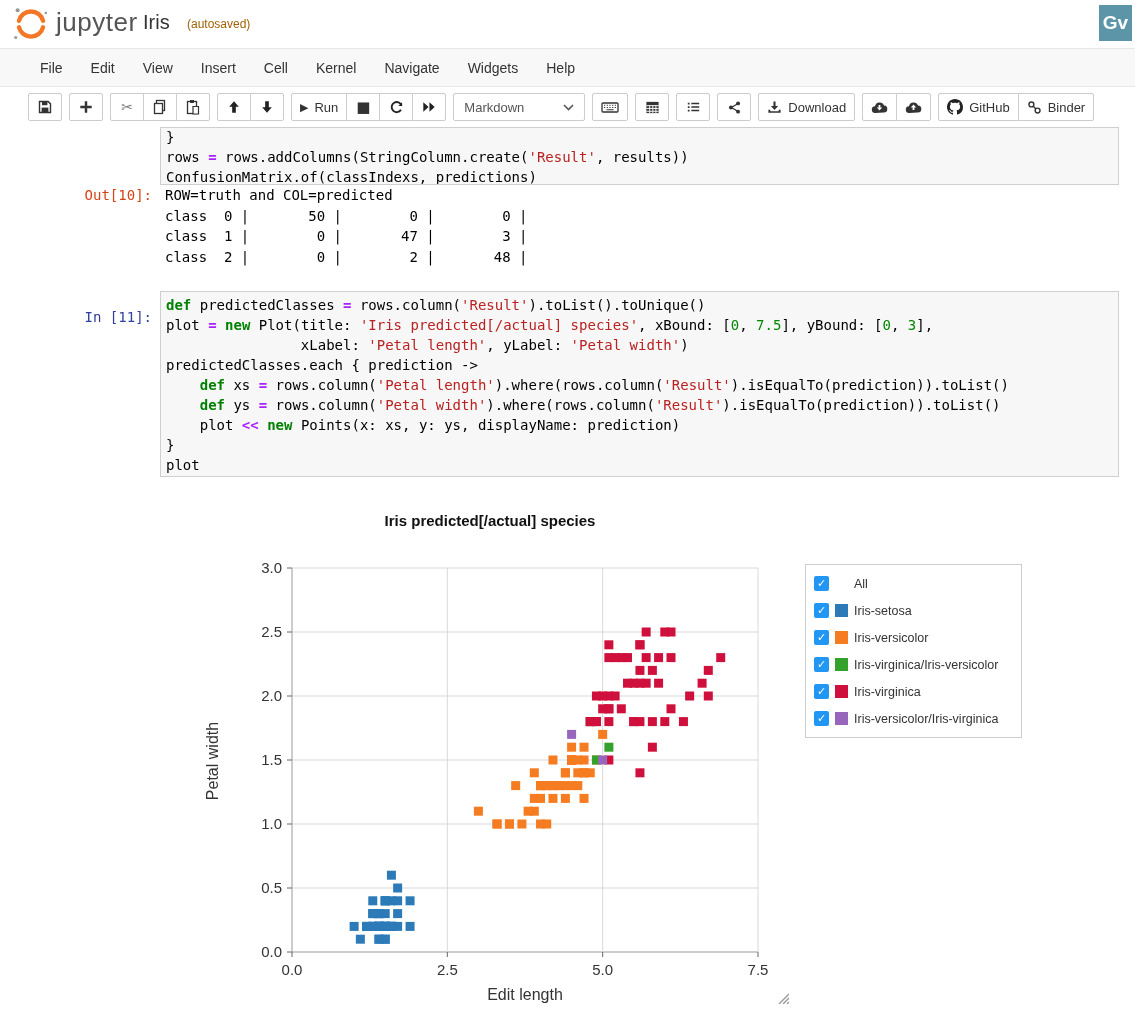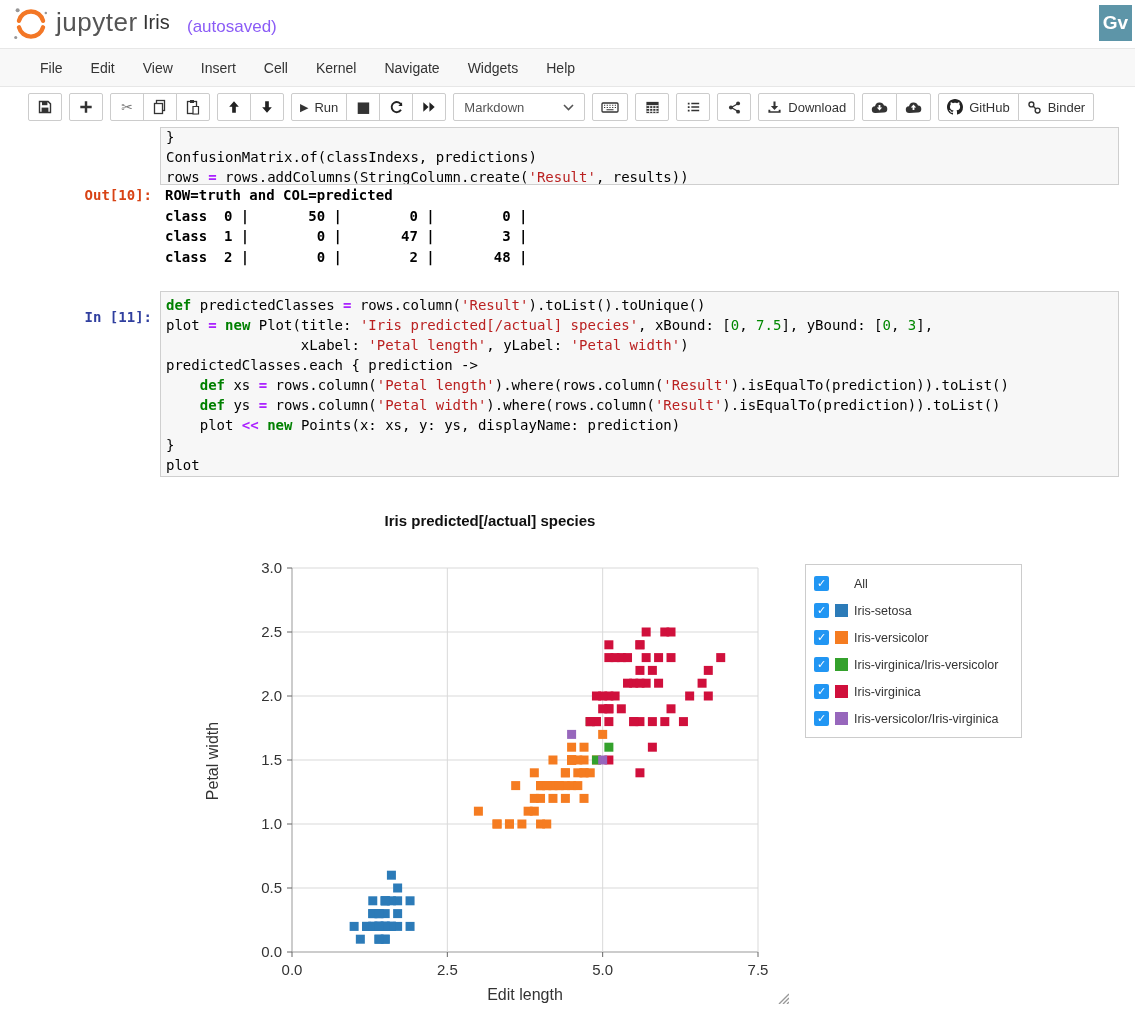--- a/index.html
+++ b/index.html
@@ -4,21 +4,21 @@
 <style>
   html,body{margin:0;padding:0;}
   body{width:1135px;height:1012px;background:#fff;position:relative;overflow:hidden;
        font-family:"Liberation Sans",sans-serif;color:#333;}
 
   
   .header{position:absolute;top:0;left:0;right:0;height:48px;background:#fff;border-bottom:1px solid #e7e7e7;}
   .logo-mark{position:absolute;left:10px;top:4px;}
   .logo-text{position:absolute;left:56px;top:7px;font-size:26px;color:#555;letter-spacing:.5px;}
   .nb-title{position:absolute;left:143px;top:11px;font-size:20px;color:#333;}
-  .autosaved{position:absolute;left:187px;top:17px;font-size:17px;color:#8b5cf6;}
+  .autosaved{position:absolute;left:187px;top:17px;font-size:12px;color:#a16207;}
   .kernel-badge{position:absolute;right:3px;top:5px;width:33px;height:36px;background:#5d95a8;color:#fff;
     font-size:19px;font-weight:bold;display:flex;align-items:center;justify-content:center;}
 
   
   .menubar{position:absolute;top:49px;left:0;right:0;height:37px;background:#f8f8f8;border-bottom:1px solid #e7e7e7;
     display:flex;align-items:center;padding-left:26px;}
   .menu-item{padding:0 14px;font-size:14px;color:#333;cursor:default;text-align:right;}
 
   
   .toolbar{position:absolute;top:88px;left:0;right:0;height:38px;background:#fff;display:flex;align-items:center;padding-left:28px;}
@@ -30,21 +30,21 @@
   .btn svg{display:block;}
   .glyph{font-family:"DejaVu Sans",sans-serif;font-size:14px;line-height:1;}
   .play-glyph{font-size:11px;margin-right:6px;}
   .stop-glyph{font-size:15px;}
   .btn-label{margin-left:6px;}
   .select{width:132px;height:28px;border:1px solid #ccc;border-radius:2px;background:#fff;display:inline-flex;
     align-items:center;justify-content:space-between;padding:0 10px;font-size:13px;color:#555;box-sizing:border-box;margin-right:7px;}
 
   
   .notebook{position:absolute;top:126px;left:0;width:1135px;height:886px;background:#fff;}
-  .mono{font-family:"DejaVu Sans Mono","Liberation Mono",monospace;font-weight:bold;}
+  .mono{font-family:"DejaVu Sans Mono","Liberation Mono",monospace;}
   .input-box{position:absolute;left:160px;width:959px;background:#f7f7f7;border:1px solid #cfcfcf;box-sizing:border-box;overflow:hidden;}
   .cm-code{font-family:"DejaVu Sans Mono","Liberation Mono",monospace;font-size:14px;line-height:20px;padding:3px 0 0 5px;white-space:pre;}
   .tok-p{color:#000}.tok-k{color:#008000;font-weight:bold}.tok-o{color:#AA22FF;font-weight:bold}
   .tok-s{color:#BA2121}.tok-n{color:#080}
   .prompt{position:absolute;left:0;width:152px;text-align:right;font-size:14px;white-space:pre;}
   .prompt-out{color:#D84315;}
   .prompt-in{color:#303F9F;}
   .out-pre{position:absolute;left:165px;font-size:14px;line-height:20.5px;color:#000;white-space:pre;margin:0;}
 
   
@@ -233,21 +233,21 @@
           <path d="M6.5 6.5l3 3" stroke="#333" stroke-width="1.5"></path>
         </svg>
       <span class="btn-label">Binder</span>
     </button>
   </div>
 </div>
 
 <div class="notebook">
 
   <div class="input-box" style="top:1px;height:58px;">
-    <div class="cm-code" style="margin-top:-4px;"><div><span class="tok-p">}</span></div><div><span class="tok-p">ConfusionMatrix.of(classIndexs, predictions)</span></div><div><span class="tok-p">rows </span><span class="tok-o">=</span><span class="tok-p"> rows.addColumns(StringColumn.create(</span><span class="tok-s">'Result'</span><span class="tok-p">, results))</span></div></div>
+    <div class="cm-code" style="margin-top:-4px;"><div><span class="tok-p">}</span></div><div><span class="tok-p">rows </span><span class="tok-o">=</span><span class="tok-p"> rows.addColumns(StringColumn.create(</span><span class="tok-s">'Result'</span><span class="tok-p">, results))</span></div><div><span class="tok-p">ConfusionMatrix.of(classIndexs, predictions)</span></div></div>
   </div>
 
   <div class="prompt prompt-out mono" style="top:61px;">Out[10]:</div>
   <pre class="out-pre mono" style="top:59px;">ROW=truth and COL=predicted
 class  0 |       50 |        0 |        0 |
 class  1 |        0 |       47 |        3 |
 class  2 |        0 |        2 |       48 |</pre>
 
   <div class="prompt prompt-in mono" style="top:171px;margin-top:12px;">In [11]:</div>
   <div class="input-box" style="top:165px;height:186px;">

